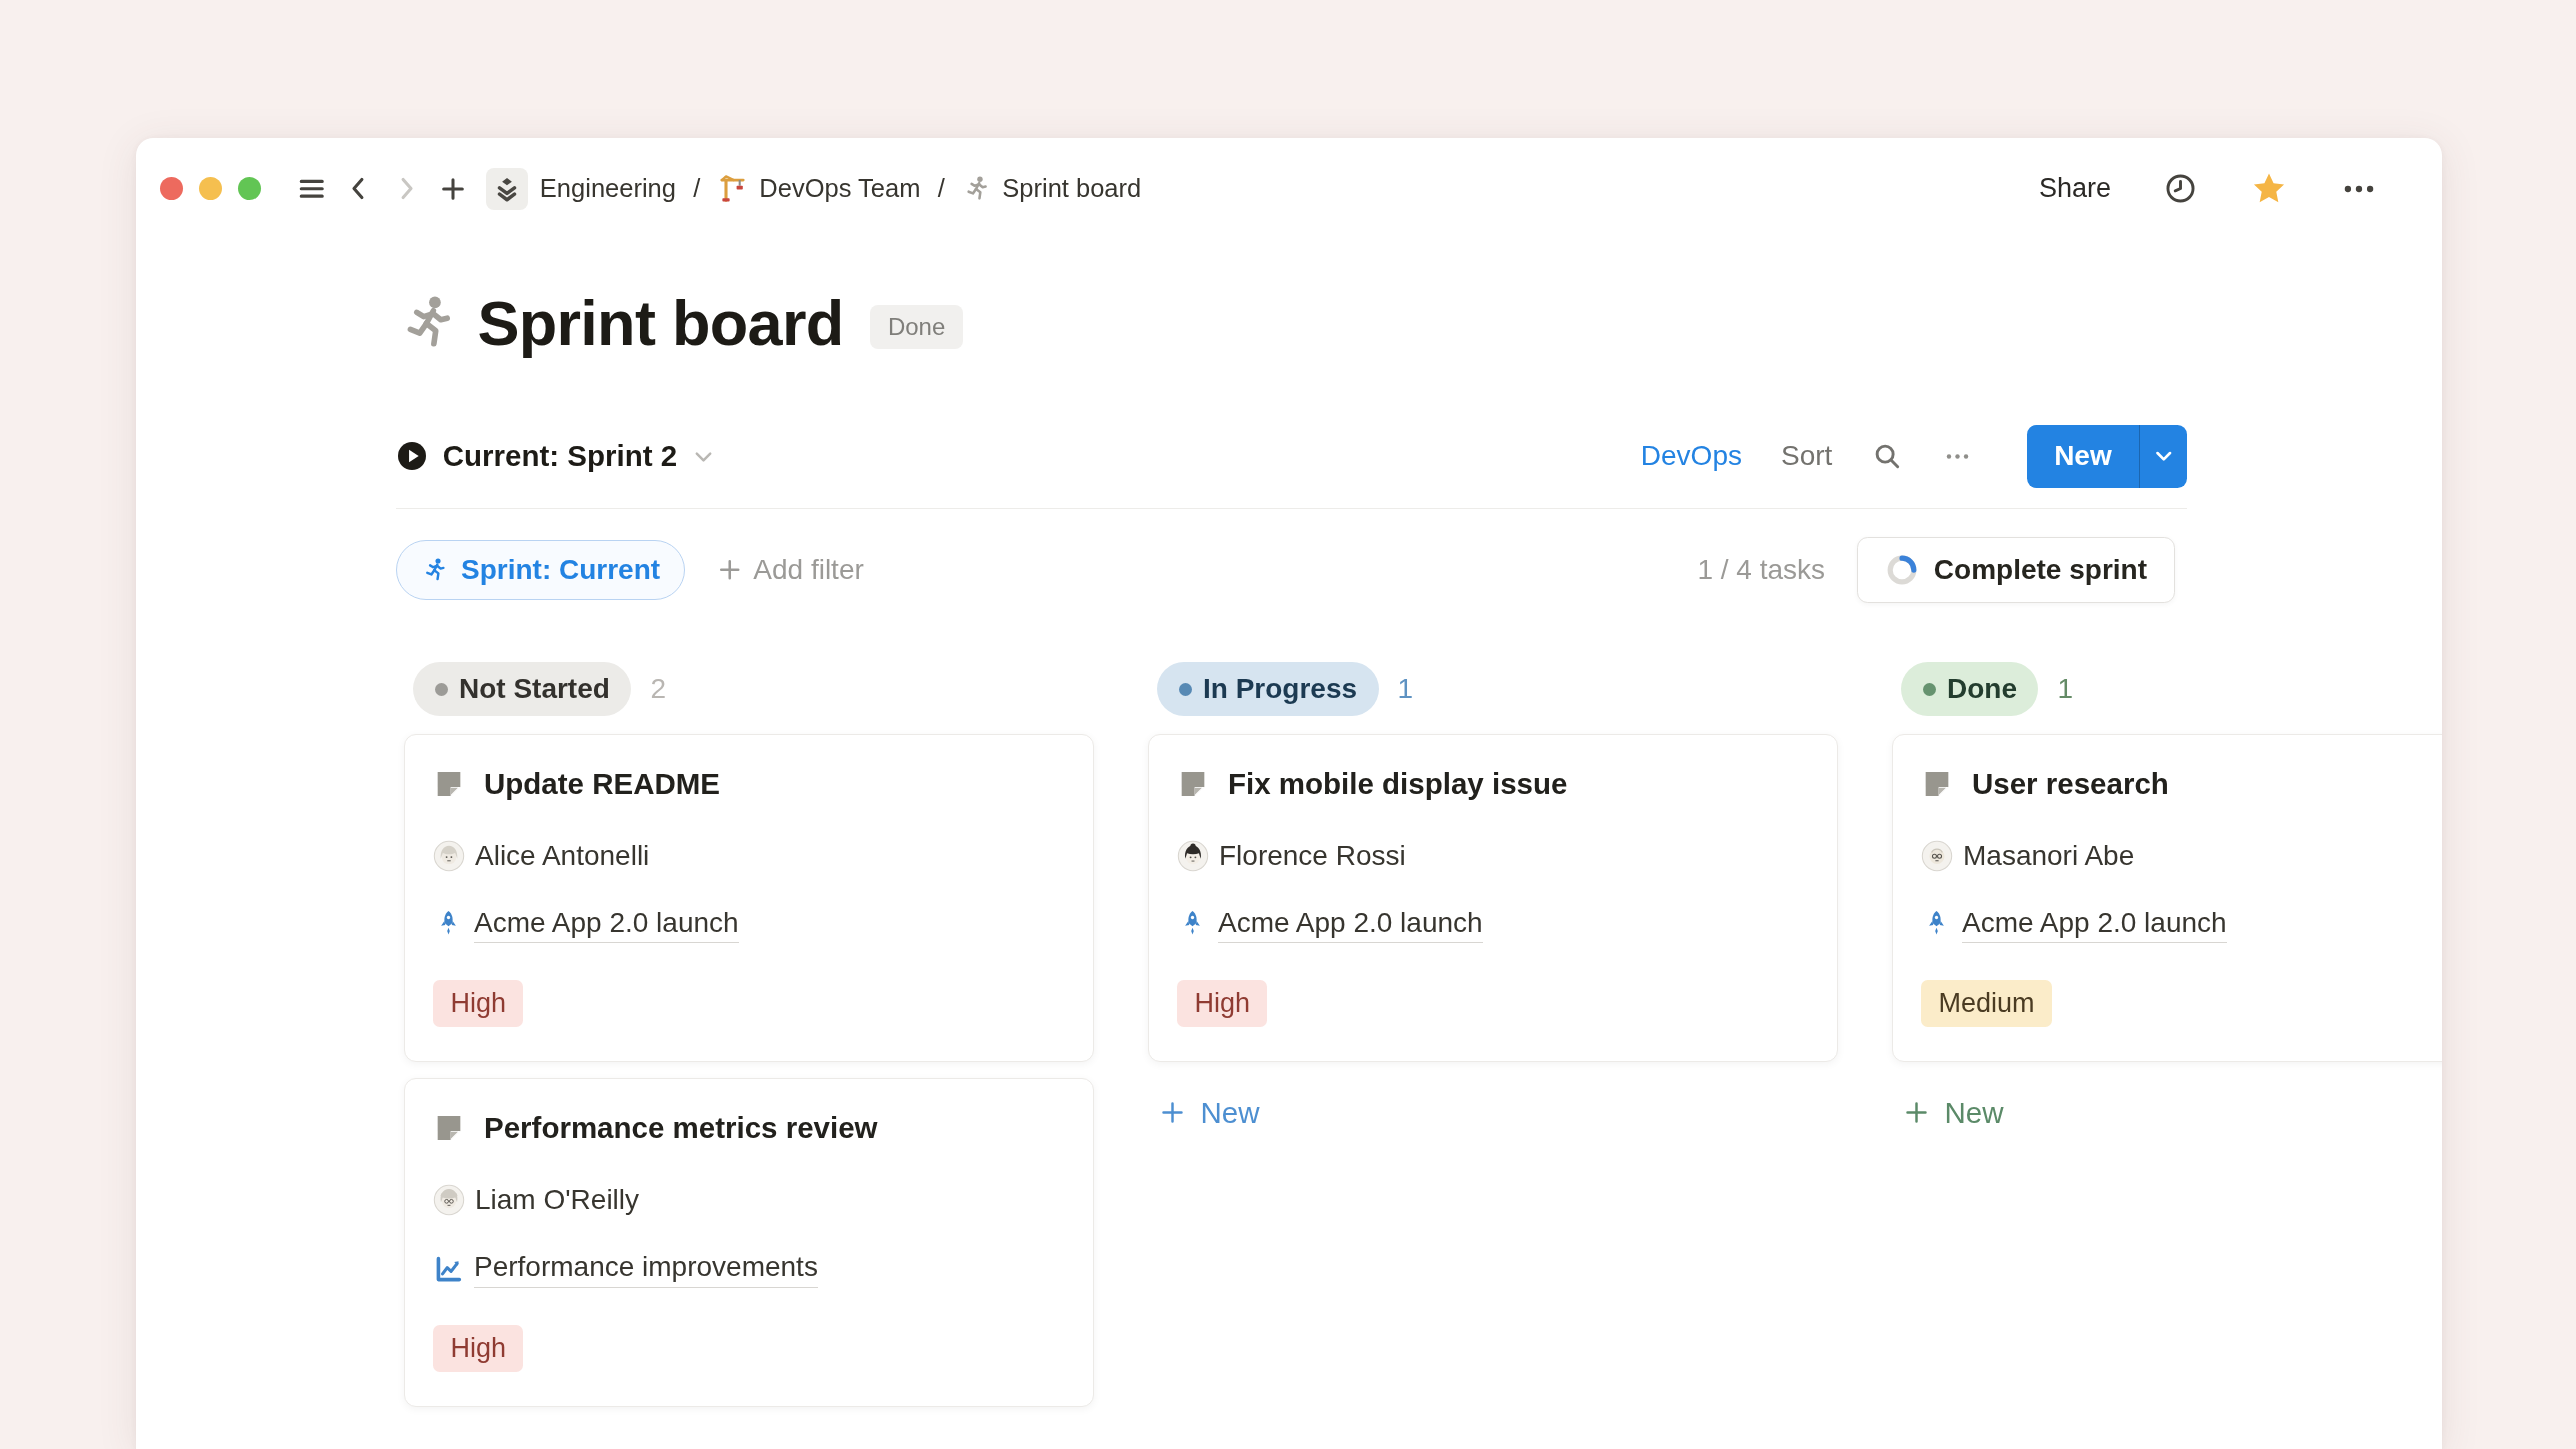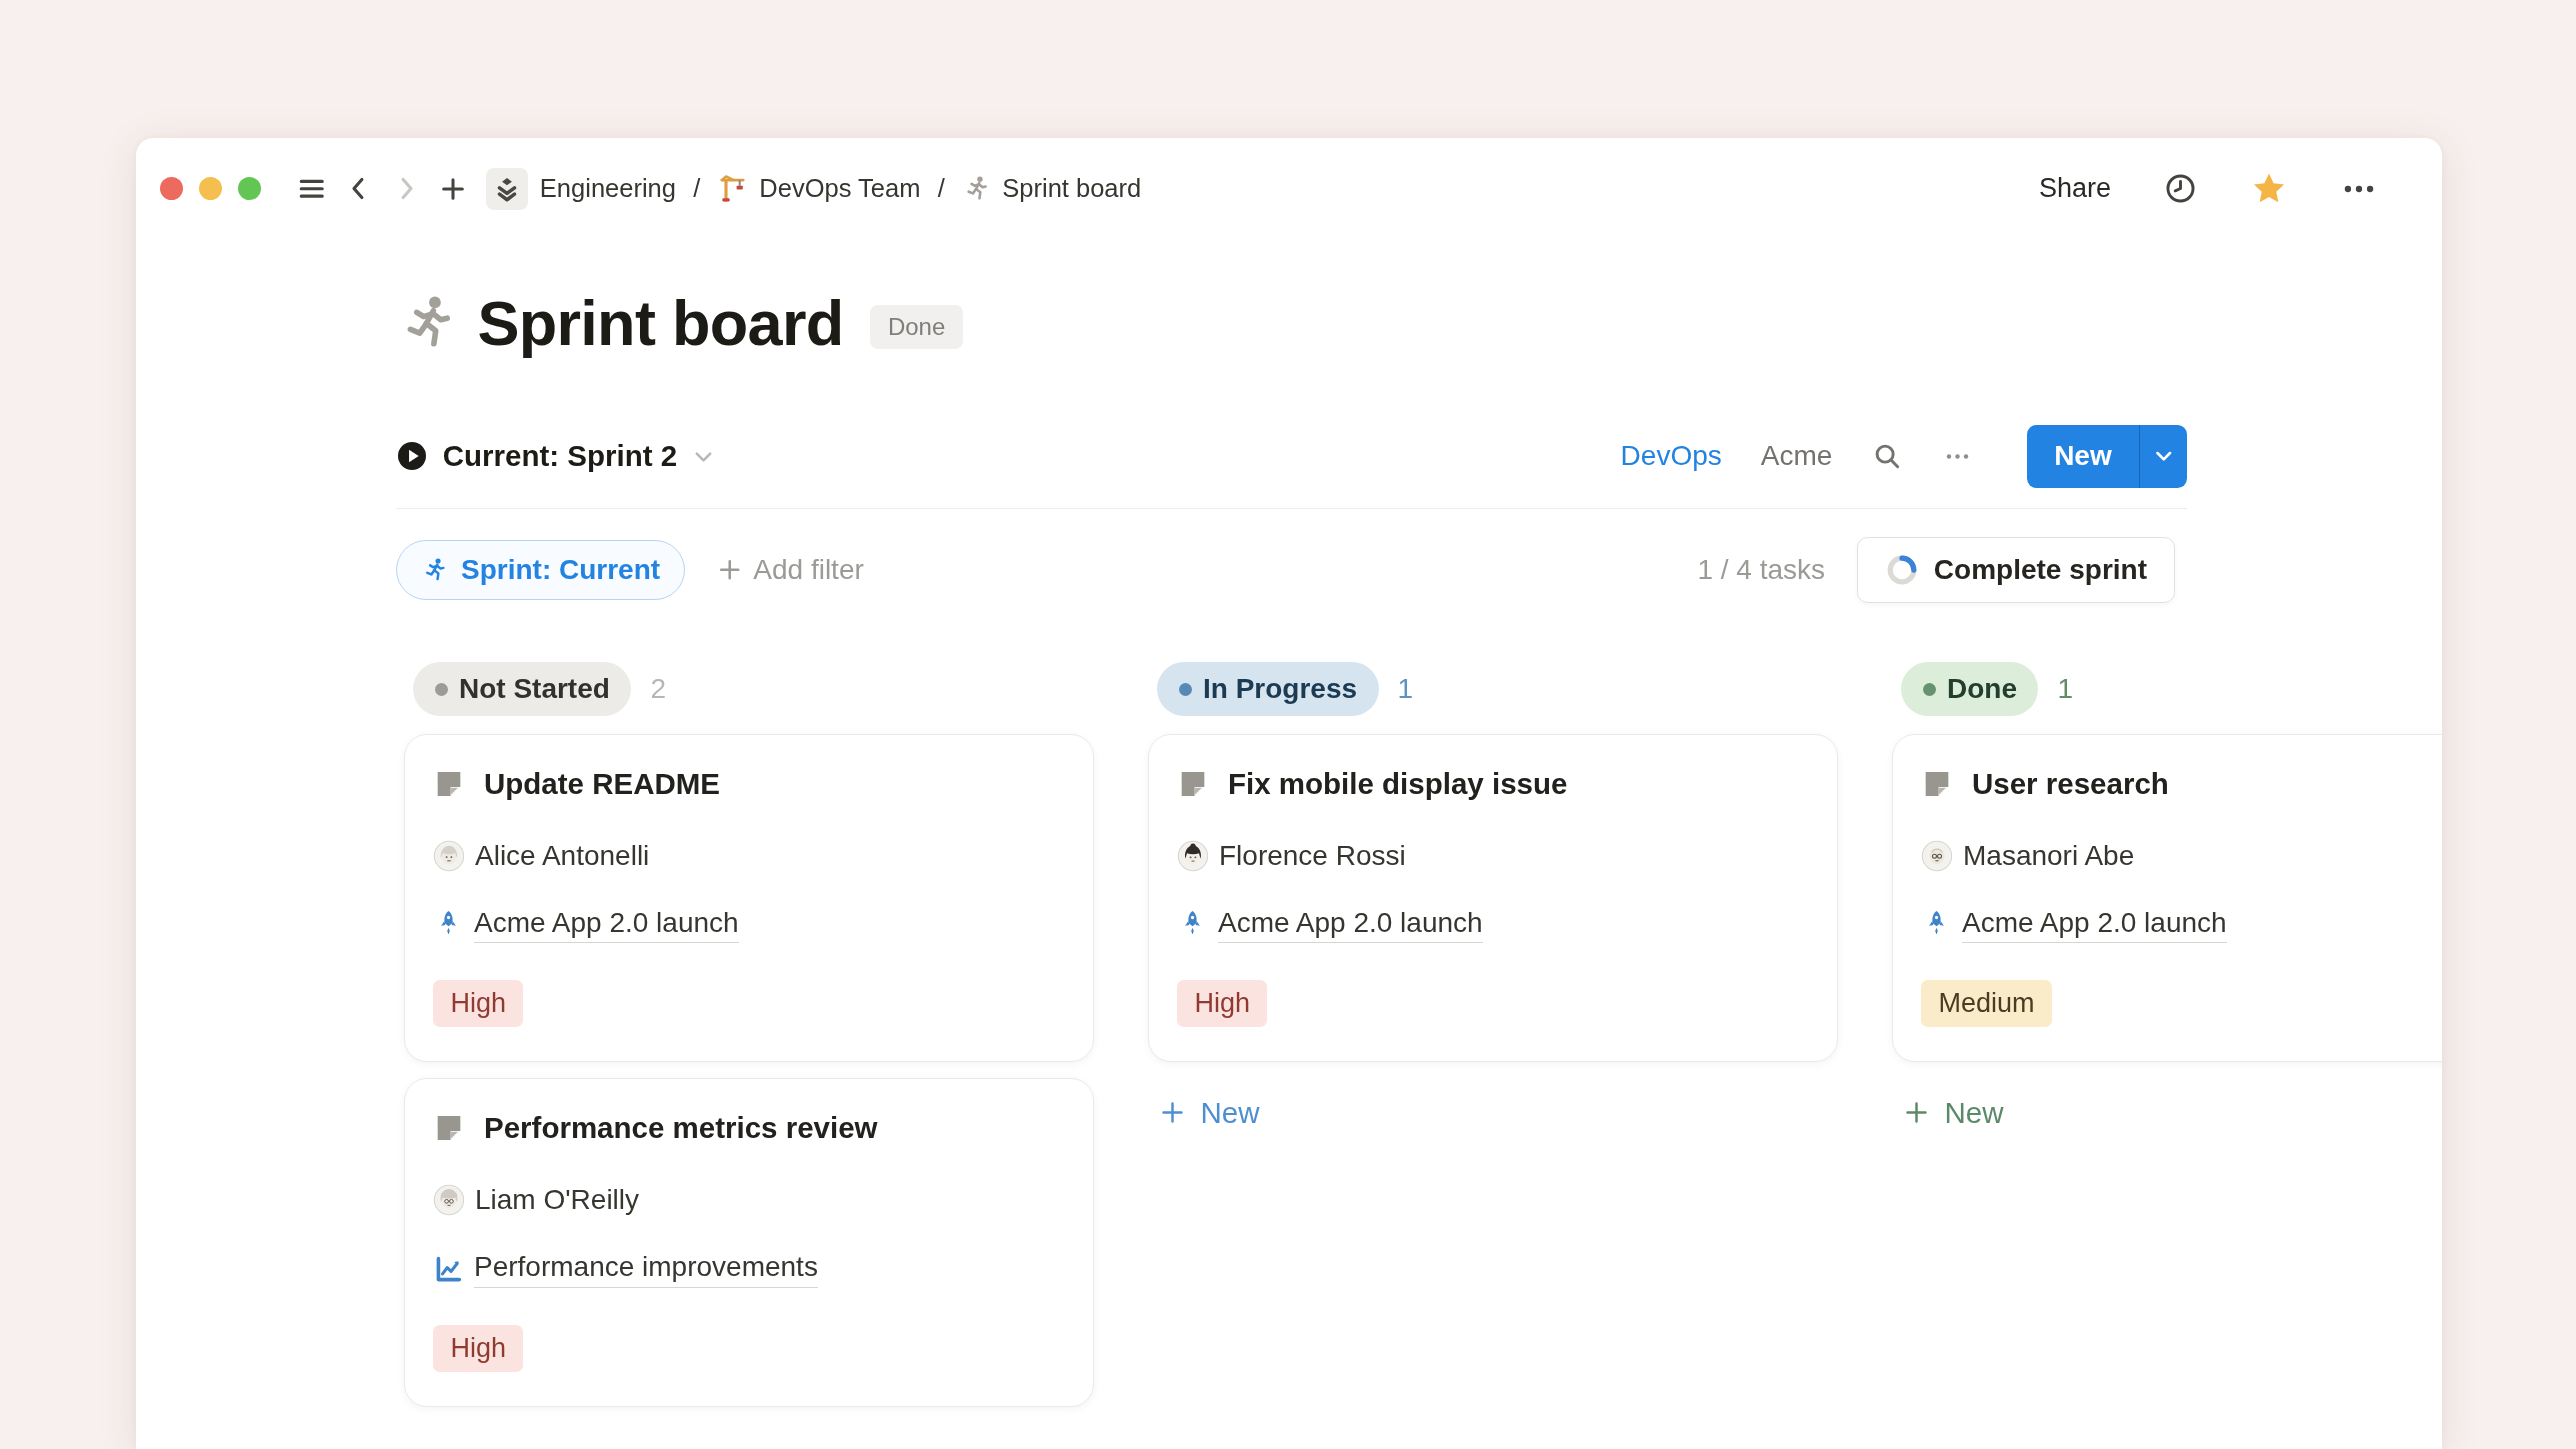--- a/index.html
+++ b/index.html
@@ -96,21 +96,21 @@
   .col-head { display: flex; align-items: center; gap: 19px; padding: 0 9.4px 17.4px; }
   .status-pill {
     display: inline-flex; align-items: center; gap: 10.7px;
     height: 54px; padding: 0 21.5px; border-radius: 28px;
     font-size: 28px; font-weight: 600;
     background: var(--pillbg); color: var(--pillfg);
   }
   .status-dot { width: 13.4px; height: 13.4px; border-radius: 50%; background: var(--dot); }
   .col-count { font-size: 28px; color: var(--count); }
   .card {
-    background: #fff; border-radius: 23px;
+    background: #fff; border-radius: 12px;
     border: 0.7px solid #ECEAE7;
     box-shadow: 0 2px 8px rgba(20,20,20,0.05);
     padding: 32px 28px 34px; margin-bottom: 16px;
   }
   .card-title-row { display: flex; align-items: center; gap: 19px; margin-bottom: 39px; }
   .card-title { font-size: 29.5px; font-weight: 600; color: #22211D; }
   .card-row { display: flex; align-items: center; gap: 10px; margin-bottom: 35px; }
   .card-row:last-of-type { margin-bottom: 0; }
   .assignee-name { font-size: 28px; color: #37352F; }
   .project-link { font-size: 28px; color: #37352F; border-bottom: 1.7px solid #D8D6D2; padding-bottom: 3.4px; }
@@ -234,21 +234,21 @@
         <circle cx="12" cy="12" r="10.5" fill="#1D1B16"></circle>
         <path d="M9.8 7.4v9.2L17 12z" fill="#fff"></path>
       </svg>
       <span class="view-label">Current: Sprint 2</span>
       <svg width="23" height="23" viewBox="0 0 24 24">
         <path d="M5 9l7 7 7-7" stroke="#B9B7B3" stroke-width="2.6" fill="none" stroke-linecap="round" stroke-linejoin="round"></path>
       </svg>
     </div>
     <div class="toolbar-right">
       <span class="tb-link filter-link">DevOps</span>
-      <span class="tb-link sort-link">Acme</span>
+      <span class="tb-link sort-link">Sort</span>
       <span>
         <svg width="32" height="32" viewBox="0 0 24 24">
           <circle cx="10.6" cy="10.6" r="6" stroke="#73726E" stroke-width="2.2" fill="none"></circle>
           <path d="M15.2 15.2L20 20" stroke="#73726E" stroke-width="2.2" stroke-linecap="round"></path>
         </svg>
       </span>
       <span>
         <svg width="31" height="31" viewBox="0 0 24 24">
           <circle cx="5.4" cy="12" r="1.7" fill="#8F8E8A"></circle>
             <circle cx="12" cy="12" r="1.7" fill="#8F8E8A"></circle>

